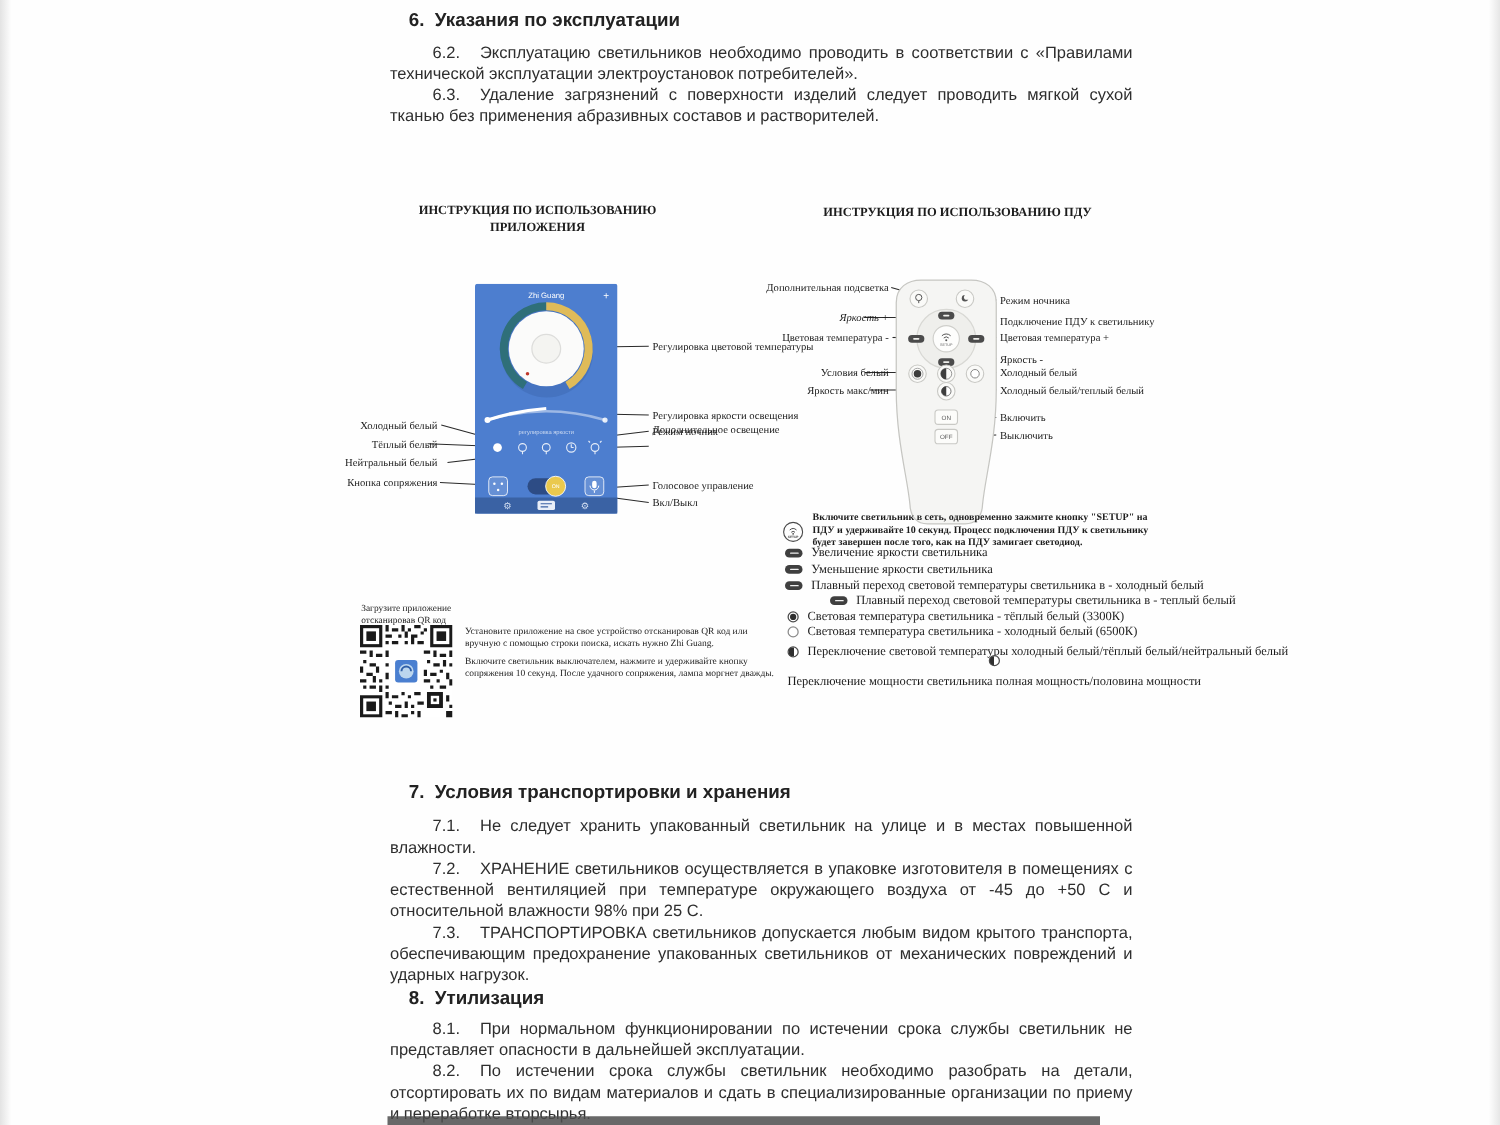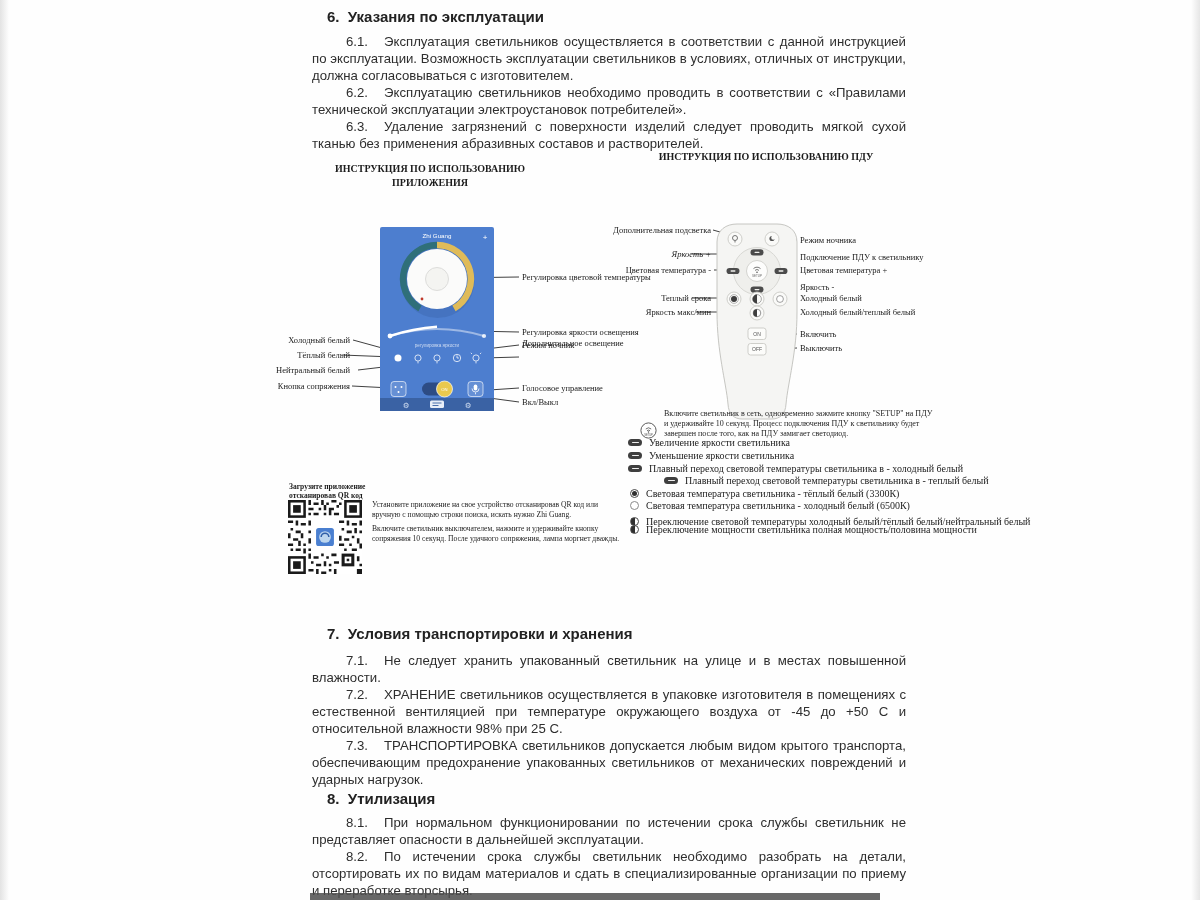--- a/index.html
+++ b/index.html
@@ -21,39 +21,38 @@
   .lg-text{font-family:"Liberation Serif",serif;font-size:10px;color:#1d1d1d;white-space:nowrap;}
   .lg-note{font-family:"Liberation Serif",serif;font-size:8px;line-height:10px;color:#1d1d1d;width:272px;}
   .lg-pill{width:14px;height:7px;border-radius:3.5px;background:#3f3f3f;position:relative;flex:0 0 auto;}
   .lg-pill::after{content:"";position:absolute;left:3.5px;top:2.6px;width:7px;height:1.6px;background:#efefef;border-radius:1px;}
   .lg-circ{width:9px;height:9px;border-radius:50%;border:1px solid #4a4a4a;box-sizing:border-box;flex:0 0 auto;background:#fff;position:relative;}
   .lg-circ.fill{background:#fff;}
   .lg-circ.fill::after{content:"";position:absolute;left:1px;top:1px;width:5px;height:5px;border-radius:50%;background:#2f2f2f;}
   .lg-circ.outline{border-color:#8a8a8a;}
   .lg-circ.halfmost{background:linear-gradient(90deg,#2f2f2f 62%,#fff 38%);}
   .lg-circ.half{background:linear-gradient(90deg,#2f2f2f 50%,#fff 50%);}
-  .qr-cap{font-family:"Liberation Serif",serif;font-size:7.5px;line-height:8.8px;color:#1d1d1d;width:96px;font-weight:bold;}
+  .qr-cap{font-family:"Liberation Serif",serif;font-size:7.5px;line-height:8.8px;color:#1d1d1d;width:96px;}
   .qr-para{font-family:"Liberation Serif",serif;font-size:7.6px;line-height:9.6px;color:#1d1d1d;width:248px;}
   .bottom-bar{position:absolute;left:310px;top:893px;width:570px;height:7px;background:#4e4e4e;opacity:.85;}
 </style>
 </head>
 <body>
 
 <div class="edge l"></div>
 <div class="edge r"></div>
 
 <div class="abs sec-title" style="left:327px;top:8px;">6.&nbsp; Указания по эксплуатации</div>
 <div class="abs body-block" style="left:312px;top:33px;">
-  <p class="para"><span class="pnum">6.1.</span><span>Эксплуатация светильников осуществляется в соответствии с данной инструкцией по эксплуатации. Возможность эксплуатации светильников в условиях, отличных от инструкции,  должна согласовываться с изготовителем.</span></p>
   <p class="para"><span class="pnum">6.2.</span><span>Эксплуатацию светильников необходимо проводить в соответствии с «Правилами технической эксплуатации электроустановок потребителей».</span></p>
   <p class="para"><span class="pnum">6.3.</span><span>Удаление загрязнений с поверхности изделий следует проводить мягкой сухой тканью без применения абразивных составов и растворителей.</span></p>
 </div>
 
 <div class="abs dia-head" style="left:328px;top:162px;width:204px;">ИНСТРУКЦИЯ ПО ИСПОЛЬЗОВАНИЮ ПРИЛОЖЕНИЯ</div>
-<div class="abs dia-head" style="left:645px;top:150px;width:242px;">ИНСТРУКЦИЯ ПО ИСПОЛЬЗОВАНИЮ ПДУ</div>
+<div class="abs dia-head" style="left:645px;top:164px;width:242px;">ИНСТРУКЦИЯ ПО ИСПОЛЬЗОВАНИЮ ПДУ</div>
 
 <svg class="abs" style="left:0;top:0;" width="1200" height="900">
   <g stroke="#2a2a2a" stroke-width="0.9">
     <line x1="449" y1="278" x2="519" y2="277"></line>
       <line x1="471" y1="331" x2="519" y2="332"></line>
     <line x1="461" y1="352" x2="519" y2="345"></line>
       <line x1="483" y1="358" x2="519" y2="357"></line>
     <line x1="489" y1="390" x2="519" y2="388"></line>
       <line x1="452" y1="393" x2="519" y2="402"></line>
     <line x1="353" y1="340" x2="404" y2="354"></line>
@@ -206,32 +205,32 @@
   </g>
   <g>
     <rect x="48" y="121.5" width="18" height="11.5" rx="2.5" fill="#fcfcfa" stroke="#c9c9c5" stroke-width="0.9"></rect>
     <text x="57" y="129.4" font-size="5" fill="#555" text-anchor="middle" font-family="Liberation Sans, sans-serif">OFF</text>
   </g>
 </svg>
 
 <div class="abs callout rt" style="left:588px;top:226px;width:123px;">Дополнительная подсветка</div>
 <div class="abs callout rt" style="left:588px;top:250px;width:123px;font-style:italic;">Яркость +</div>
 <div class="abs callout rt" style="left:588px;top:266px;width:123px;">Цветовая температура -</div>
-<div class="abs callout rt" style="left:588px;top:294px;width:123px;">Теплый срока</div>
+<div class="abs callout rt" style="left:588px;top:294px;width:123px;">Условия белый</div>
 <div class="abs callout rt" style="left:588px;top:308px;width:123px;">Яркость макс/мин</div>
 <div class="abs callout" style="left:800px;top:236px;">Режим ночника</div>
 <div class="abs callout" style="left:800px;top:253px;text-align:right;">Подключение ПДУ к светильнику</div>
 <div class="abs callout" style="left:800px;top:266px;">Цветовая температура +</div>
 <div class="abs callout" style="left:800px;top:283px;">Яркость -</div>
 <div class="abs callout" style="left:800px;top:294px;">Холодный белый</div>
 <div class="abs callout" style="left:800px;top:308px;">Холодный белый/теплый белый</div>
 <div class="abs callout" style="left:800px;top:330px;">Включить</div>
 <div class="abs callout" style="left:800px;top:344px;">Выключить</div>
 
-<div class="lg-row" style="left:640px;top:409px;align-items:flex-end;">
+<div class="lg-row" style="left:626px;top:409px;align-items:center;font-weight:bold;">
   <svg width="17" height="17" viewBox="0 0 17 17" style="margin-top:2px;flex:0 0 auto;">
     <circle cx="8.5" cy="8.5" r="7.6" fill="none" stroke="#4a4a4a" stroke-width="0.9"></circle>
     <path d="M5.8 7 a4 4 0 0 1 5.4 0 M7 8.8 a2.2 2.2 0 0 1 3 0" stroke="#4a4a4a" stroke-width="0.8" fill="none"></path>
     <circle cx="8.5" cy="10" r="0.7" fill="#4a4a4a"></circle>
     <text x="8.5" y="13.6" font-size="2.6" fill="#4a4a4a" text-anchor="middle" font-family="Liberation Sans, sans-serif">SETUP</text>
   </svg>
   <div class="lg-note">Включите светильник в сеть, одновременно зажмите кнопку "SETUP" на ПДУ и удерживайте 10 секунд. Процесс подключения ПДУ к светильнику будет завершен после того, как на ПДУ замигает светодиод.</div>
 </div>
 <div class="lg-row" style="left:628px;top:437px;">
     <div class="lg-pill"></div>
@@ -254,21 +253,21 @@
     <div class="lg-text">Световая температура светильника - тёплый белый (3300К)</div>
   </div>
 <div class="lg-row" style="left:630px;top:500px;">
     <div class="lg-circ outline"></div>
     <div class="lg-text">Световая температура светильника - холодный белый (6500К)</div>
   </div>
 <div class="lg-row" style="left:630px;top:516px;">
     <div class="lg-circ halfmost"></div>
     <div class="lg-text">Переключение световой температуры холодный белый/тёплый белый/нейтральный белый</div>
   </div>
-<div class="lg-row" style="left:630px;top:524px;">
+<div class="lg-row" style="left:630px;top:524px;flex-direction:column;">
     <div class="lg-circ half"></div>
     <div class="lg-text">Переключение мощности светильника полная мощность/половина мощности</div>
   </div>
 
 <div class="abs qr-cap" style="left:289px;top:483px;">Загрузите приложение отсканировав QR код</div>
 <svg class="abs" style="left:288px;top:500px;" width="74" height="74" viewBox="0 0 29 29">
   <rect x="0" y="0" width="29" height="29" fill="#ffffff"></rect>
   <g fill="#1a1a1a">
     <path d="M0 0h7v7h-7z"></path>
       <path d="M22 0h7v7h-7z"></path>

